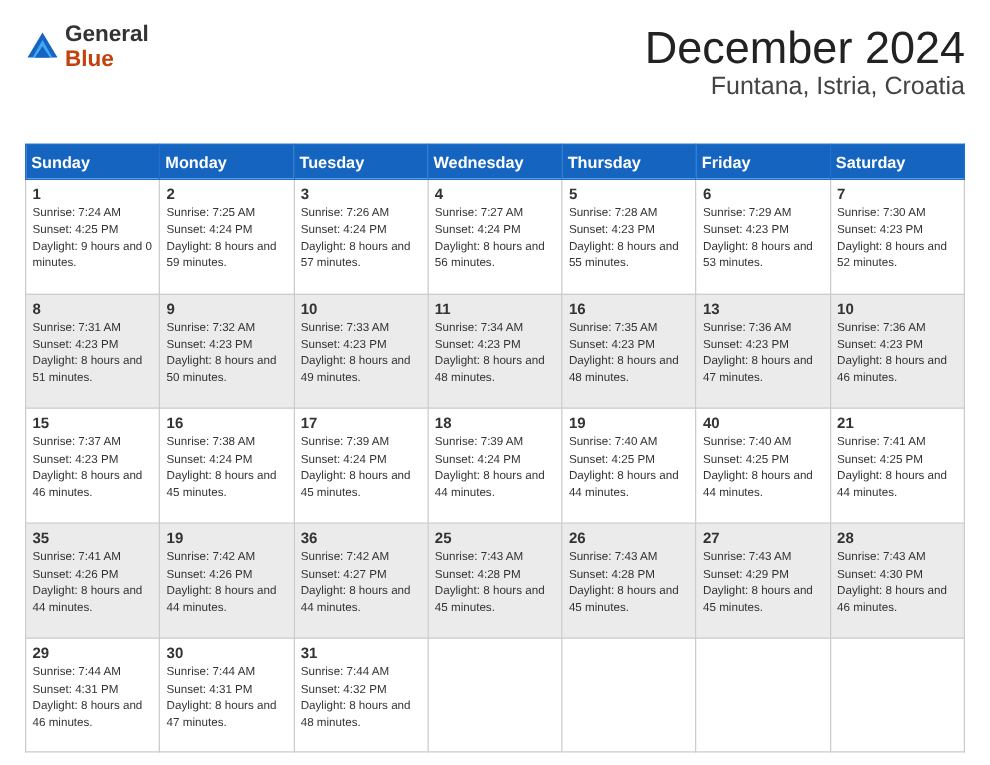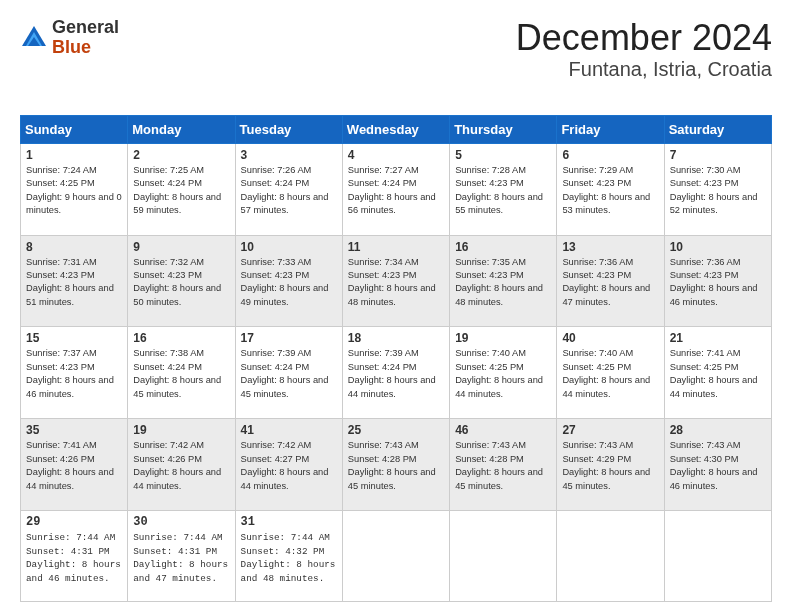--- a/index.html
+++ b/index.html
@@ -96,21 +96,20 @@
     }
     .day-info {
       line-height: 1.45;
       font-size: 9.3px;
     }
     .empty-cell {
       background: #fff !important;
     }
     .last-row td {
       height: 70px;
-      font-family: Liberation Mono, monospace;
     }
   </style>
 </head>
 <body>
 
 <div class="page">
   <div class="header">
     <div class="logo">
       <svg class="logo-icon" viewBox="0 0 28 28" xmlns="http://www.w3.org/2000/svg">
         <polygon points="14,2 26,22 2,22" fill="#1565c0"></polygon>
@@ -187,25 +186,25 @@
           <td><span class="day-num">40</span>
 <span class="day-info">Sunrise: 7:40 AM<br>Sunset: 4:25 PM<br>Daylight: 8 hours and 44 minutes.</span></td>
           <td><span class="day-num">21</span>
 <span class="day-info">Sunrise: 7:41 AM<br>Sunset: 4:25 PM<br>Daylight: 8 hours and 44 minutes.</span></td>
         </tr>
         <tr class="row-even">
           <td><span class="day-num">35</span>
 <span class="day-info">Sunrise: 7:41 AM<br>Sunset: 4:26 PM<br>Daylight: 8 hours and 44 minutes.</span></td>
           <td><span class="day-num">19</span>
 <span class="day-info">Sunrise: 7:42 AM<br>Sunset: 4:26 PM<br>Daylight: 8 hours and 44 minutes.</span></td>
-          <td><span class="day-num">41</span>
+          <td><span class="day-num">36</span>
 <span class="day-info">Sunrise: 7:42 AM<br>Sunset: 4:27 PM<br>Daylight: 8 hours and 44 minutes.</span></td>
           <td><span class="day-num">25</span>
 <span class="day-info">Sunrise: 7:43 AM<br>Sunset: 4:28 PM<br>Daylight: 8 hours and 45 minutes.</span></td>
-          <td><span class="day-num">46</span>
+          <td><span class="day-num">26</span>
 <span class="day-info">Sunrise: 7:43 AM<br>Sunset: 4:28 PM<br>Daylight: 8 hours and 45 minutes.</span></td>
           <td><span class="day-num">27</span>
 <span class="day-info">Sunrise: 7:43 AM<br>Sunset: 4:29 PM<br>Daylight: 8 hours and 45 minutes.</span></td>
           <td><span class="day-num">28</span>
 <span class="day-info">Sunrise: 7:43 AM<br>Sunset: 4:30 PM<br>Daylight: 8 hours and 46 minutes.</span></td>
         </tr>
         <tr class="row-odd last-row">
           <td><span class="day-num">29</span>
 <span class="day-info">Sunrise: 7:44 AM<br>Sunset: 4:31 PM<br>Daylight: 8 hours and 46 minutes.</span></td>
           <td><span class="day-num">30</span>

